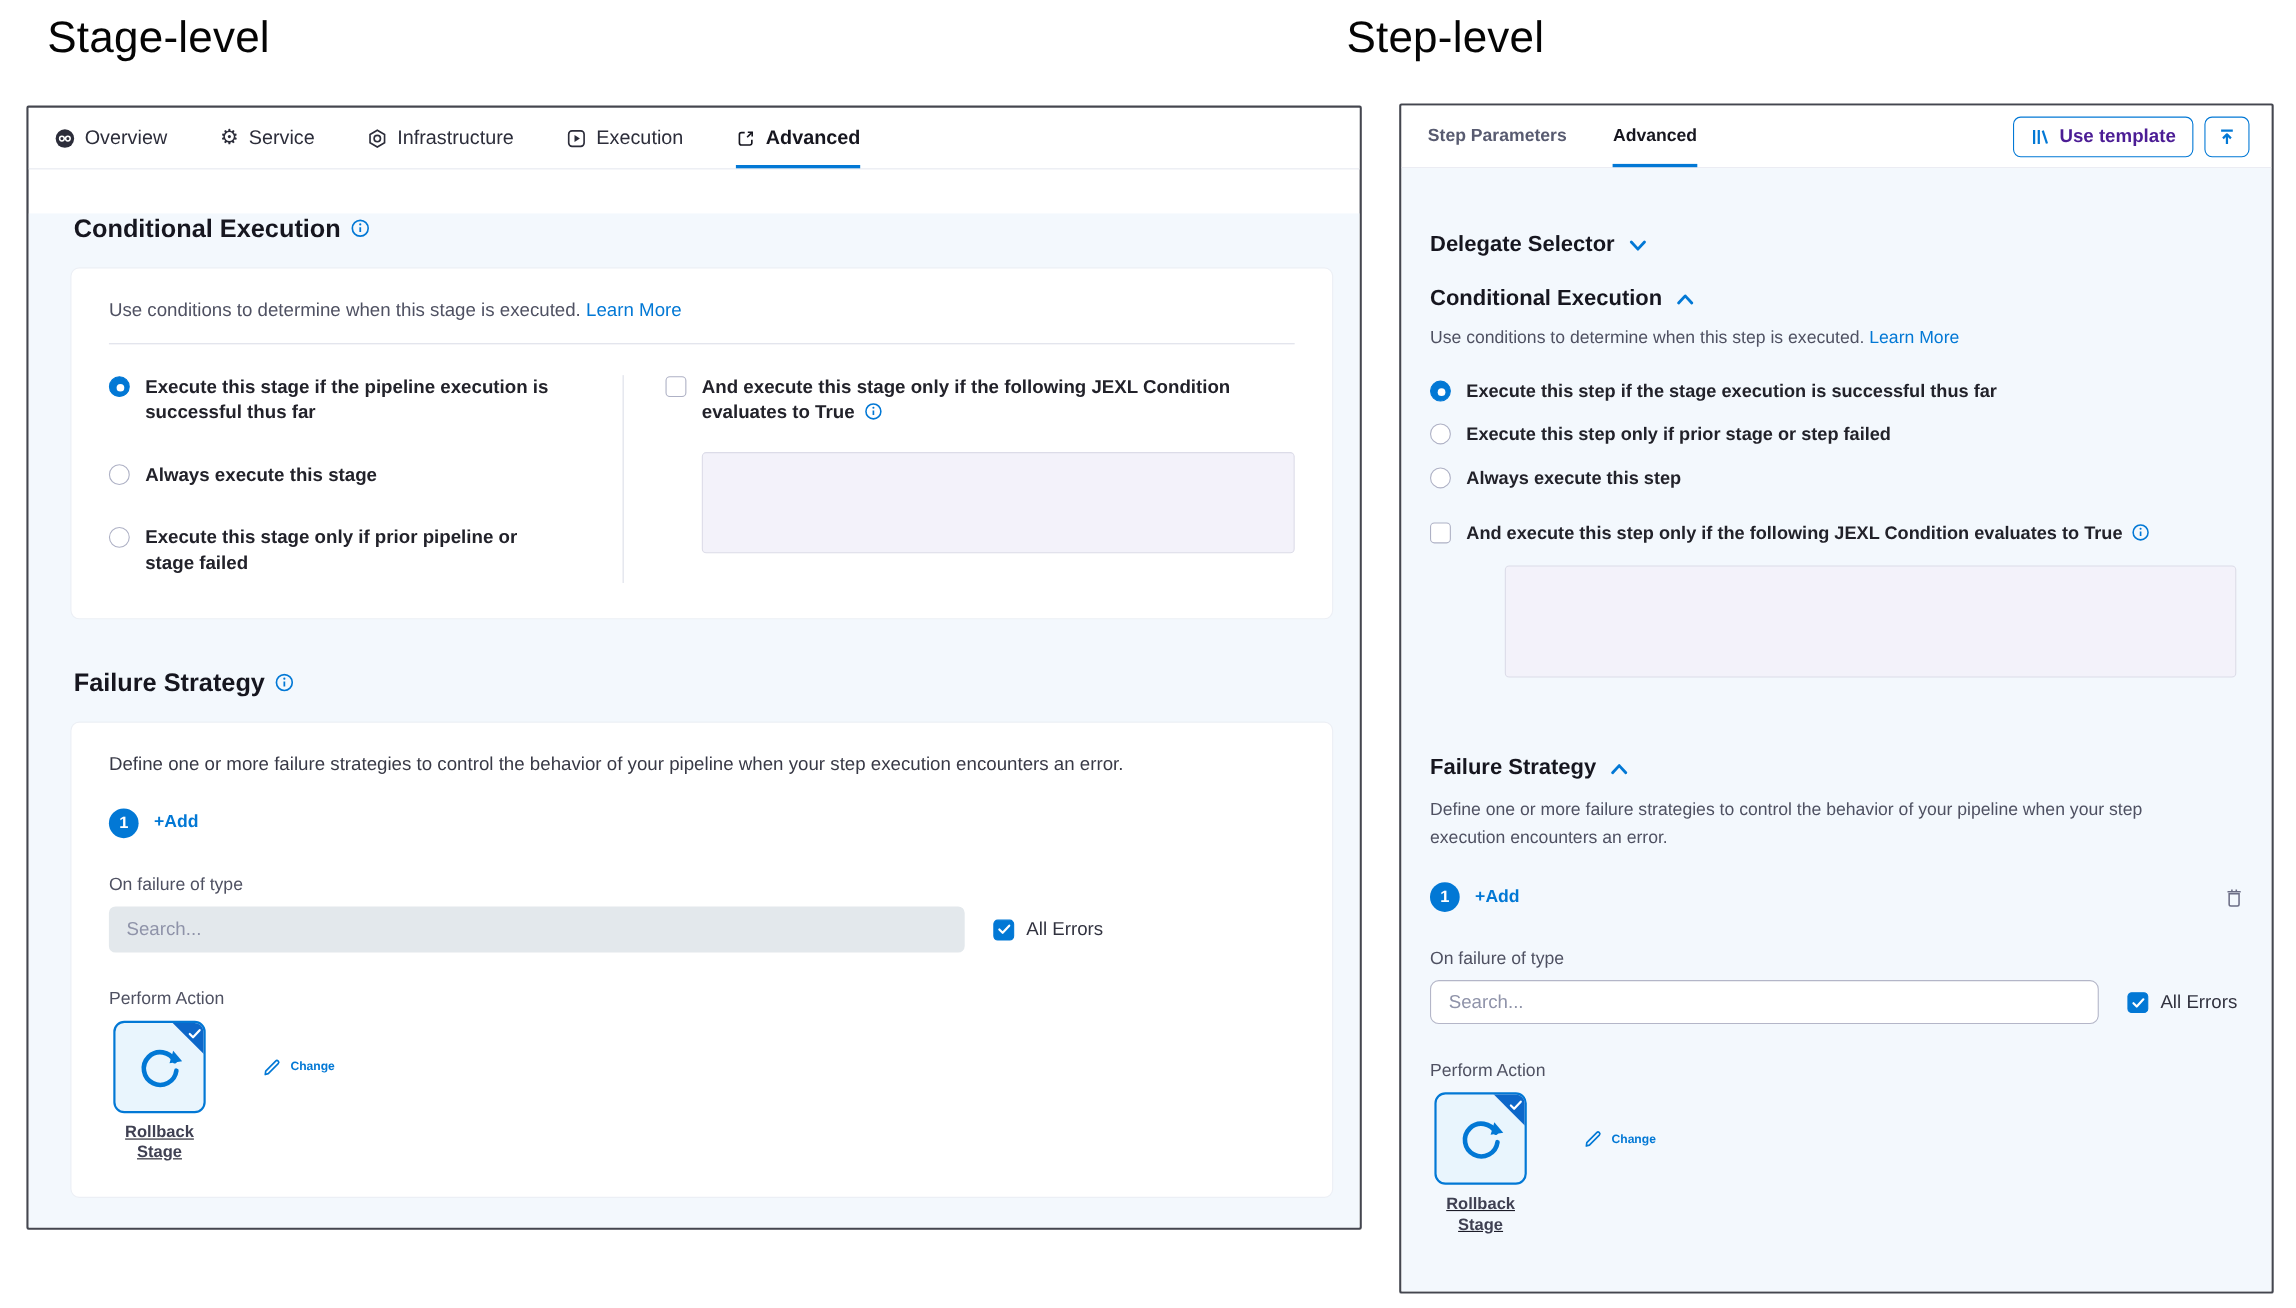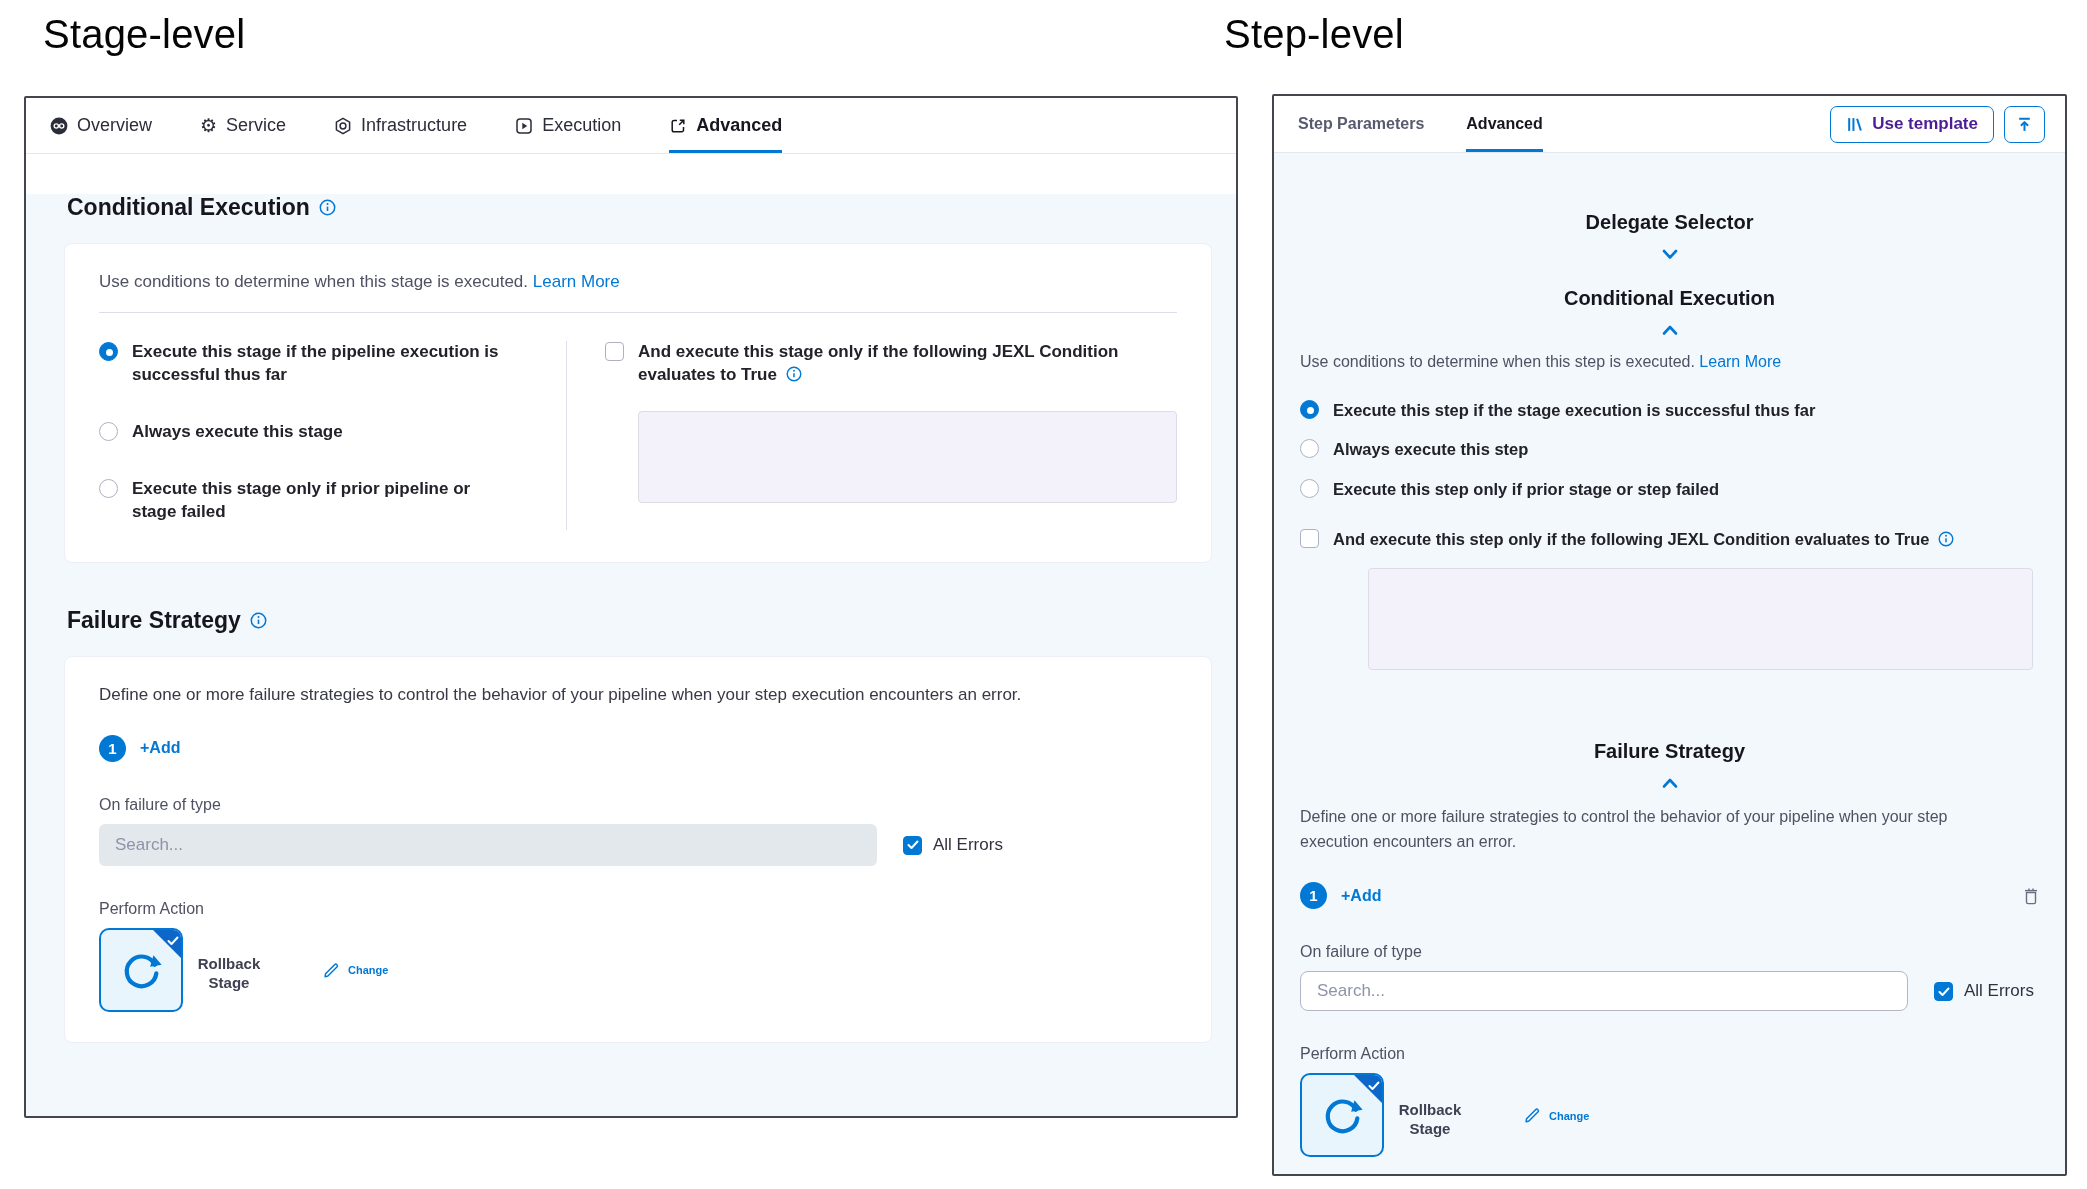--- a/index.html
+++ b/index.html
@@ -70,21 +70,21 @@
     height:42px; border-radius:6px; border:none; background:#e3e8ec;
     font-size:17px; color:#22222a; padding:0 16px; font-family:"Liberation Sans",sans-serif; outline:none;
   }
   .search-input::placeholder { color:#8f93a9; }
   #stage-panel .search-input { width:778px; }
   #step-panel .search-input  { flex:0 0 608px; height:40px; background:#fff; border:1px solid #b4b6c8; border-radius:8px; }
   .allerr { display:flex; align-items:center; gap:11px; margin-left:26px; cursor:pointer; }
   .allerr .lbl { font-size:17px; color:#31323f; }
 
   .action-row { display:flex; align-items:flex-start; margin-top:10px; }
-  .action-wrap { display:flex; flex-direction:row; align-items:center; }
+  .action-wrap { display:flex; flex-direction:column; align-items:center;text-decoration:underline; }
   .action-card {
     width:84px; height:84px; border-radius:10px; background:#e9f5fd; border:2px solid #0278d5;
     position:relative; display:flex; align-items:center; justify-content:center; cursor:pointer; overflow:hidden;
   }
   .corner { position:absolute; top:-1px; right:-1px; width:0; height:0; border-top:30px solid #0d67c9; border-left:30px solid transparent; }
   .corner-check { position:absolute; top:2px; right:2px; }
   .action-caption { margin-top:9px; width:92px; text-align:center; font-size:15px; font-weight:600; color:#3f4052; line-height:1.25; }
   .change-link { display:flex; align-items:center; gap:8px; margin:34px 0 0 48px; color:#0278d5; font-size:11px; font-weight:700; cursor:pointer; }
 
   
@@ -94,21 +94,21 @@
   .hdr .tab + .tab { margin-left:42px; }
   .hdr-actions { margin-left:auto; display:flex; align-items:center; gap:10px; }
   .btn-outline {
     display:flex; align-items:center; gap:9px; height:37px; padding:0 15px;
     border:1.5px solid #0278d5; border-radius:7px; background:#fff; color:#4c1d95;
     font-size:17px; font-weight:700; cursor:pointer; font-family:"Liberation Sans",sans-serif;
   }
   .btn-square { width:41px; height:37px; padding:0; justify-content:center; }
 
   #step-content { padding:0 26px; }
-  .collapse-row { display:flex; align-items:center; gap:13px; cursor:pointer;flex-direction:column; }
+  .collapse-row { display:flex; align-items:center; gap:13px; cursor:pointer; }
   .r-title { font-size:20px; font-weight:700; color:#16161f; }
   #delegate-row { padding-top:58px; }
   #cond-row-step { margin-top:26px; }
   .r-desc { font-size:16px; color:#4f5162; margin-top:16px; }
   .r-desc .lm { color:#0278d5; cursor:pointer; }
   #step-radios { margin-top:28px; }
   #step-radios .radio-row { margin-bottom:17px; }
   #step-radios .opt-label { font-size:16.5px; max-width:none; }
   #step-jexl-row { margin-top:28px; }
   #step-jexl-row .chk-label { max-width:none; font-size:16.5px; }
@@ -329,25 +329,25 @@
       <span class="lm">Learn More</span>
     </div>
 
     <div id="step-radios">
       <div class="radio-row">
         <span class="rdot sel"></span>
         <span class="opt-label">Execute this step if the stage execution is successful thus far</span>
       </div>
       <div class="radio-row">
         <span class="rdot"></span>
-        <span class="opt-label">Always execute this step</span>
+        <span class="opt-label">Execute this step only if prior stage or step failed</span>
       </div>
       <div class="radio-row">
         <span class="rdot"></span>
-        <span class="opt-label">Execute this step only if prior stage or step failed</span>
+        <span class="opt-label">Always execute this step</span>
       </div>
     </div>
 
     <div id="step-jexl-row" class="chk-row">
       <span class="cbox"></span>
       <span class="chk-label">
         <span>And execute this step only if the following JEXL Condition evaluates to True</span>
         <span class="ii info-btn">
           <svg width="16" height="16" viewBox="0 0 17 17">
               <circle cx="8.5" cy="8.5" r="7.2" fill="none" stroke="#0278d5" stroke-width="1.5"></circle>

